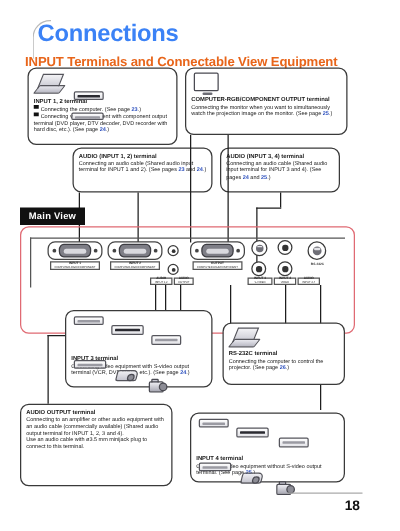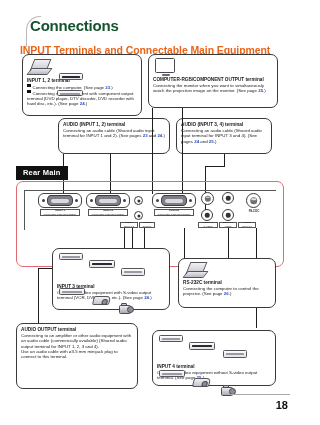--- a/index.html
+++ b/index.html
@@ -10,21 +10,21 @@
   .page{position:absolute;inset:0;}
 
   
   .title-arc{
     position:absolute;left:26px;top:16px;width:14px;height:30px;
     border-left:1.6px solid #b9b9b9;border-top:1.6px solid #b9b9b9;
     border-top-left-radius:14px;
   }
   .page-title{
     position:absolute;left:30px;top:17px;
-    font-size:15px;font-weight:bold;color:#14532d;letter-spacing:-0.2px;
+    font-size:19px;font-weight:bold;color:#3b82f6;letter-spacing:-0.2px;
   }
   .section-title{
     position:absolute;left:20px;top:44px;
     font-size:10.5px;font-weight:bold;color:#e8651a;letter-spacing:-0.1px;
   }
 
   
   .box{
     position:absolute;box-sizing:border-box;
     border:1px solid #3a3a3a;border-radius:7px;background:#fff;
@@ -175,21 +175,21 @@
     background:#aaa;
   }
 </style>
 </head>
 <body>
 
 <div class="page">
 
   <div class="title-arc"></div>
   <div class="page-title">Connections</div>
-  <div class="section-title">INPUT Terminals and Connectable Main Equipment</div>
+  <div class="section-title">INPUT Terminals and Connectable View Equipment</div>
 
   <div class="box" style="left:22px;top:54px;width:120px;height:62px;padding:3px 4px;">
     <div style="position:relative;height:20px;">
       <div class="ico laptop" style="left:2px;top:1px;width:20px;height:15px;">
         <div class="scr"></div>
           <div class="base"></div>
       </div>
       <div class="ico dev dark" style="left:32px;top:0px;width:24px;height:7px;"></div>
       <div class="ico dev" style="left:30px;top:10px;width:26px;height:6px;"></div>
     </div>
@@ -228,21 +228,21 @@
   </div>
 
   <div class="ln lnv" style="left:63px;top:154px;height:40px;"></div>
   <div class="ln lnv" style="left:110px;top:154px;height:40px;"></div>
   <div class="ln lnv" style="left:152px;top:108px;height:86px;"></div>
   <div class="ln lnv" style="left:182px;top:108px;height:86px;"></div>
   <div class="ln lnv" style="left:224px;top:154px;height:12px;"></div>
   <div class="ln lnh" style="left:205px;top:166px;width:20px;"></div>
   <div class="ln lnv" style="left:205px;top:166px;height:48px;"></div>
 
-  <div class="rearview">Rear Main</div>
+  <div class="rearview">Main View</div>
 
   <div class="panel-outline"></div>
   <div class="panel-band"></div>
 
   <div class="dsub" style="left:38px;top:193px;width:44px;height:15px;">
     <span class="screw sl"></span>
       <span class="shell"></span>
       <span class="screw sr"></span>
   </div>
   <div class="micro" style="left:40px;top:209px;width:40px;height:7px;">

